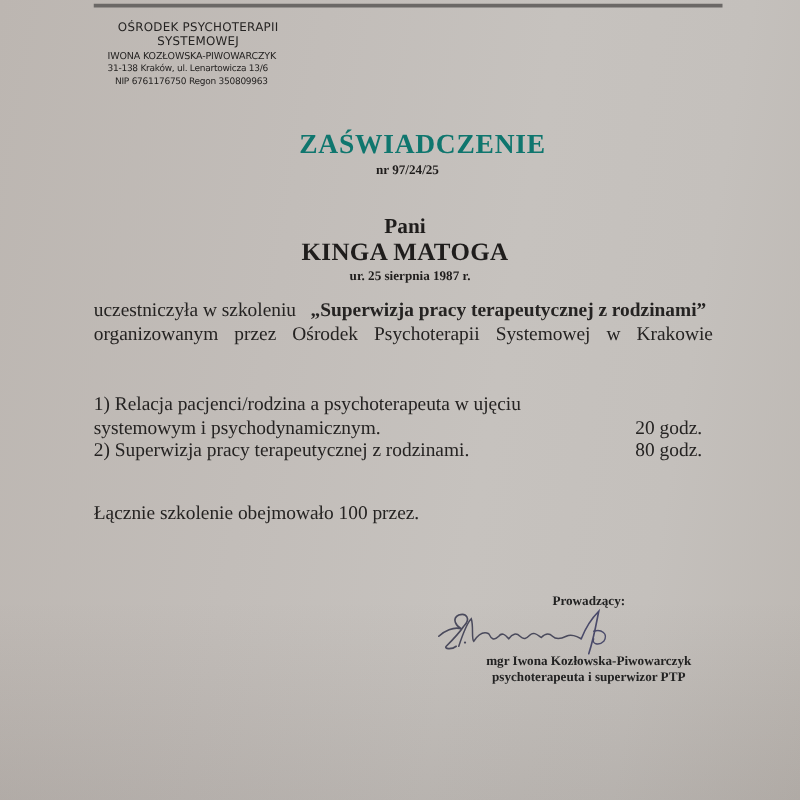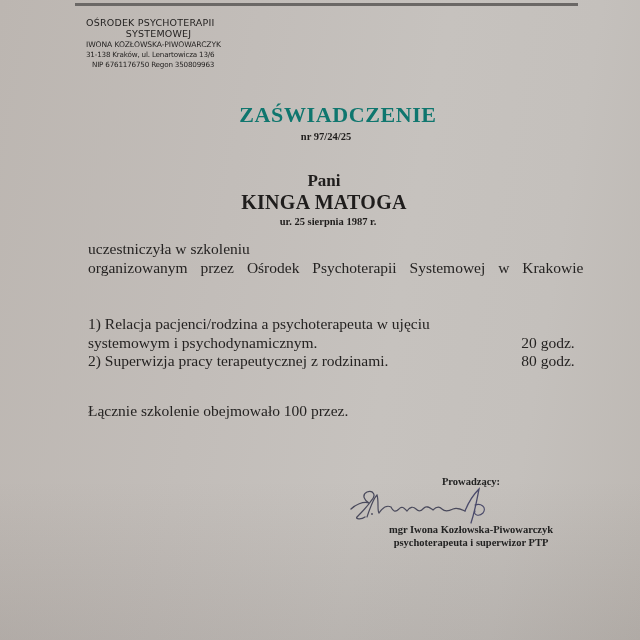--- a/index.html
+++ b/index.html
@@ -33,20 +33,21 @@
       position: absolute;
       left: 86px;
       top: 17px;
       width: 160px;
       font-family: "DejaVu Sans", sans-serif;
       color: #252322;
     }
     .lh-line1 {
       font-size: 9.5px;
       letter-spacing: 0.2px;
+      text-align: center;
       line-height: 11px;
       width: 145px;
     }
     .lh-line2 {
       font-size: 9.5px;
       letter-spacing: 0.2px;
       text-align: center;
       line-height: 11px;
       width: 145px;
     }
@@ -101,21 +102,21 @@
     }
     .birth {
       top: 216px;
       font-size: 10.5px;
       font-weight: bold;
       left: 8px;
     }
 
     .body-text {
       position: absolute;
-      left: 88px;
+      left: 75px;
       width: 490px;
       font-size: 15.5px;
       line-height: 18.5px;
       color: #252322;
     }
     .para {
       top: 240px;
     }
     .justify-line {
       display: flex;
@@ -180,20 +181,21 @@
 
 <div class="center-block title">ZAŚWIADCZENIE</div>
 <div class="center-block number">nr  97/24/25</div>
 <div class="center-block salutation">Pani</div>
 <div class="center-block person-name">KINGA MATOGA</div>
 <div class="center-block birth">ur. 25 sierpnia 1987 r.</div>
 
 <div class="body-text para">
   <div class="justify-line">
     <span>uczestniczyła w szkoleniu</span>
+    <span class="bold">„Superwizja pracy terapeutycznej z rodzinami”</span>
   </div>
   <div class="justify-line" style="word-spacing: 9px;">
     <span style="width:100%; text-align: justify; text-align-last: justify;">organizowanym przez Ośrodek Psychoterapii Systemowej w Krakowie</span>
   </div>
 </div>
 
 <div class="body-text topics">
   <div class="topic-row">
     <span>1) Relacja pacjenci/rodzina a psychoterapeuta w ujęciu</span>
   </div>

